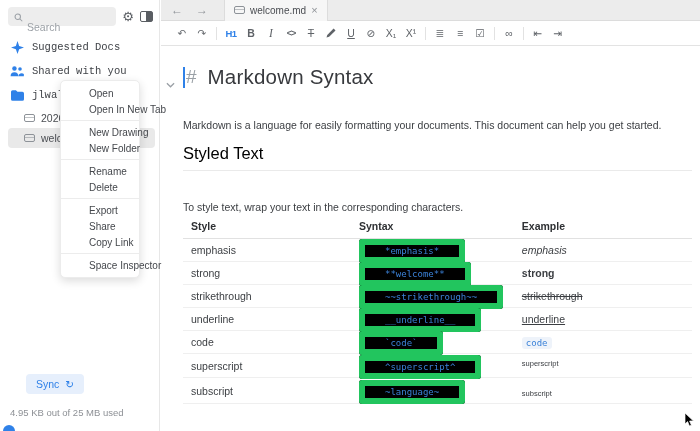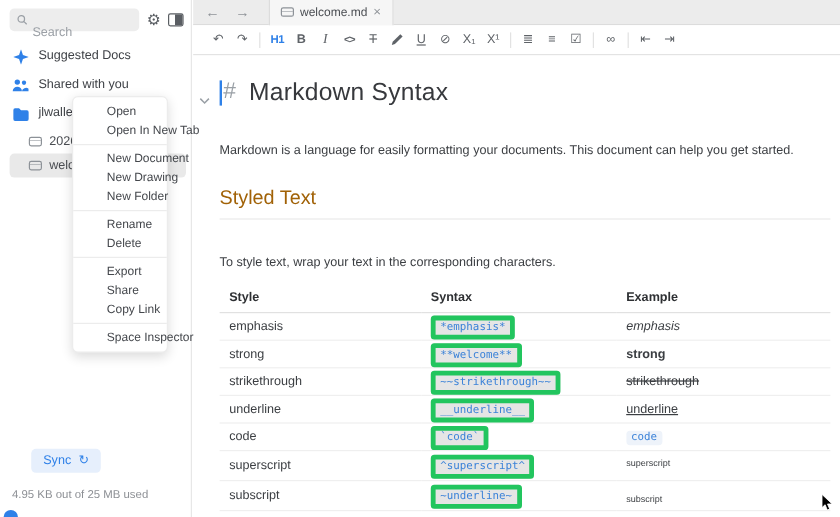--- a/index.html
+++ b/index.html
@@ -8,21 +8,21 @@
 
   
   .sidebar { position:absolute; left:0; top:0; width:160px; height:431px; background:#fff; border-right:1px solid #e7e7e7; }
   .search-row { display:flex; align-items:center; margin:7px 6px 0 8px; gap:6px; }
   .search-box { flex:1; display:flex; align-items:center; gap:4px; background:#ededed; border-radius:4px; height:19px; padding:0 6px; }
   .search-box input { border:none; background:transparent; outline:none; width:100%; font-size:10.5px; color:#555; font-family:inherit;margin-top:20px; }
   .search-box input::placeholder { color:#9ba0a6; }
   .top-icon { color:#5a5e63; font-size:13px; line-height:13px; cursor:pointer; }
   .panel-toggle { width:13px; height:11px; border:1.5px solid #5a5e63; border-radius:2px; background:linear-gradient(90deg, transparent 45%, #5a5e63 45%); }
   .side-nav { margin-top:9px; }
-  .side-item { display:flex; gap:8px; padding:5px 10px; font-size:10.5px; color:#3f4247; cursor:pointer; }
+  .side-item { display:flex; align-items:center; gap:8px; padding:5px 10px; font-size:10.5px; color:#3f4247; cursor:pointer;font-family:Liberation Mono, monospace; }
   .side-item .ic { width:14px; height:14px; display:flex; align-items:center; justify-content:center; }
   .doc-list { margin-top:1px; }
   .doc-item { display:flex; align-items:center; gap:6px; margin:0 4px 0 8px; padding:4px 6px 4px 16px; font-size:10.5px; color:#4a4d52; border-radius:4px; cursor:pointer; white-space:nowrap; overflow:hidden; }
   .doc-item.selected { background:#e9e9e9; }
   .md-badge { width:11px; height:8px; border:1px solid #8d9298; border-radius:2px; flex:none; background:linear-gradient(180deg, transparent 30%, rgba(141,146,152,.55) 30%, rgba(141,146,152,.55) 45%, transparent 45%); }
   .sync-pill { position:absolute; left:26px; bottom:37px; display:flex; align-items:flex-start; gap:6px; background:#e6effc; color:#2f81e8; font-size:10.5px; padding:4px 10px; border-radius:4px; cursor:pointer; }
   .storage { position:absolute; left:10px; bottom:13px; font-size:9.5px; color:#8d9095; }
   .corner-blob { position:absolute; left:3px; bottom:-6px; width:12px; height:12px; background:#2f81e8; border-radius:50%; }
 
   
@@ -48,26 +48,26 @@
   .tb-underline { text-decoration:underline; }
 
   
   .content { position:absolute; top:47px; left:0; right:0; bottom:0; overflow:hidden; padding:12px 8px 0 22px; }
   .h1-row { position:relative; display:flex; align-items:center; margin-top:6px; }
   .collapse-chevron { position:absolute; left:-17px; top:9px; color:#9aa0a6; }
   .caret { display:inline-block; width:2px; height:21px; background:#2f81e8; margin-right:1px; }
   .h1-hash { font-size:19px; color:#9aa0a6; margin-right:11px; font-weight:400; }
   h1 { font-size:20.5px; font-weight:400; color:#37393d; letter-spacing:.2px; }
   p.body-text { font-size:10.5px; color:#3b3e42; line-height:1.4; margin-top:29px; }
-  h2 { font-size:16.5px; font-weight:400; color:#a16207; margin-top:23px; padding-bottom:7px; border-bottom:1px solid #eaeaea; }
-  table { width:100%; border-collapse:collapse; margin-top:10px; }
+  h2 { font-size:16.5px; font-weight:400; color:#000000; margin-top:11px; padding-bottom:7px; border-bottom:1px solid #eaeaea; }
+  table { width:100%; border-collapse:collapse; }
   th { text-align:left; font-size:10.5px; font-weight:bold; color:#2e3033; padding:6px 8px; border-bottom:1px solid #e1e1e1; }
   td { text-align:left; font-size:10.5px; color:#3b3e42; padding:5px 8px; border-bottom:1px solid #efefef; }
   col.c1 { width:33%; } col.c2 { width:32%; } col.c3 { width:35%; }
-  .chip { font-family:"DejaVu Sans Mono","Liberation Mono",monospace; font-size:9px; color:#3b82d8; background:#e5e5e5; border:4px solid #22c55e; border-radius:3px; padding:1px 4px; white-space:nowrap; }
+  .chip { font-family:"DejaVu Sans Mono","Liberation Mono",monospace; font-size:9px; color:#3b82d8; background:#000000; border:6px solid #22c55e; border-radius:3px; padding:1px 20px; white-space:nowrap; }
   .fmt-italic { font-style:italic; }
   .fmt-bold { font-weight:bold; }
   .fmt-strikethrough { text-decoration:line-through; }
   .fmt-underline { text-decoration:underline; }
   .fmt-code { font-family:"DejaVu Sans Mono","Liberation Mono",monospace; font-size:9px; color:#3b82d8; background:#eef3fa; border-radius:3px; padding:1px 4px; }
   .fmt-superscript { font-size:7.5px; vertical-align:4px; }
   .fmt-subscript { font-size:7.5px; vertical-align:-3px; }
   .spoiler-block { display:inline-block; width:38px; height:11px; background:#d9d9d9; border-radius:2px; vertical-align:middle; }
 
   
@@ -134,21 +134,20 @@
     <span>↻</span>
   </div>
   <div class="storage">4.95 KB out of 25 MB used</div>
   <div class="corner-blob"></div>
 </div>
 
 <div class="context-menu">
     <div class="menu-item">Open</div>
     <div class="menu-item">Open In New Tab</div>
     <hr class="menu-divider">
-    <div class="menu-item">New Document</div>
     <div class="menu-item">New Drawing</div>
     <div class="menu-item">New Folder</div>
     <hr class="menu-divider">
     <div class="menu-item">Rename</div>
     <div class="menu-item">Delete</div>
     <hr class="menu-divider">
     <div class="menu-item">Export</div>
     <div class="menu-item">Share</div>
     <div class="menu-item">Copy Link</div>
     <hr class="menu-divider">
@@ -247,21 +246,21 @@
             <td><span class="chip">`code`</span></td>
             <td><span class="fmt-code">code</span></td>
           </tr>
           <tr>
             <td>superscript</td>
             <td><span class="chip">^superscript^</span></td>
             <td><span class="fmt-superscript">superscript</span></td>
           </tr>
           <tr>
             <td>subscript</td>
-            <td><span class="chip">~underline~</span></td>
+            <td><span class="chip">~language~</span></td>
             <td><span class="fmt-subscript">subscript</span></td>
           </tr>
         </tbody>
     </table>
 
   </div>
 </div>
 
 <span class="mouse-cursor">
   <svg width="12" height="14" viewBox="0 0 12 14">

